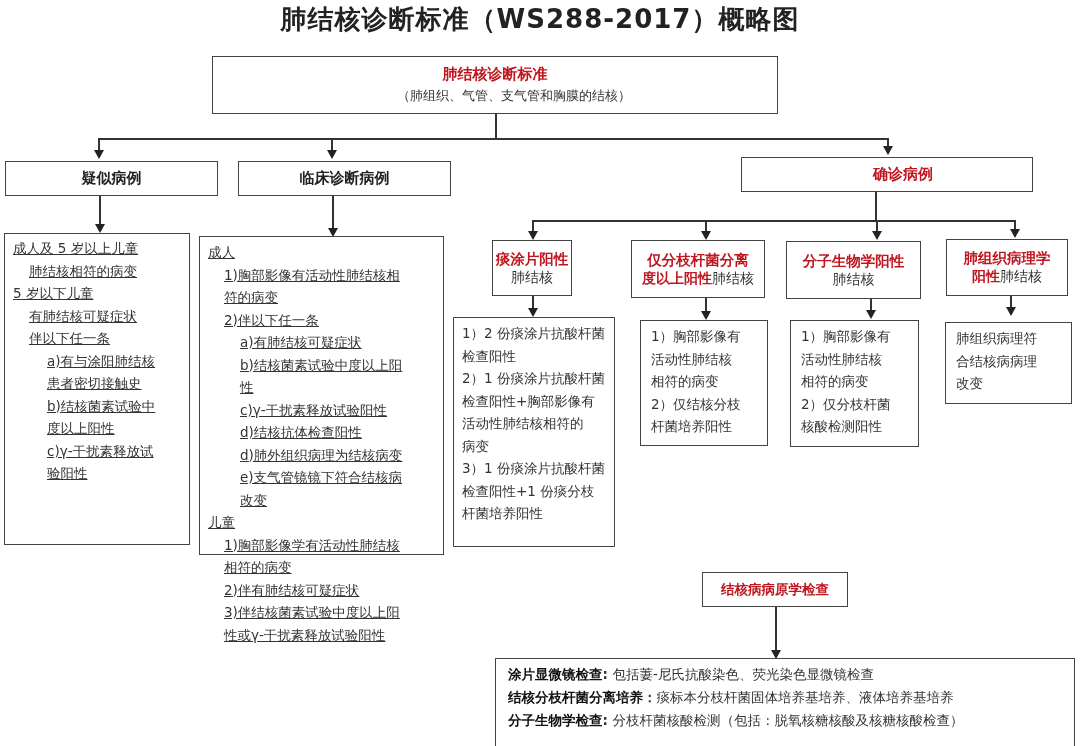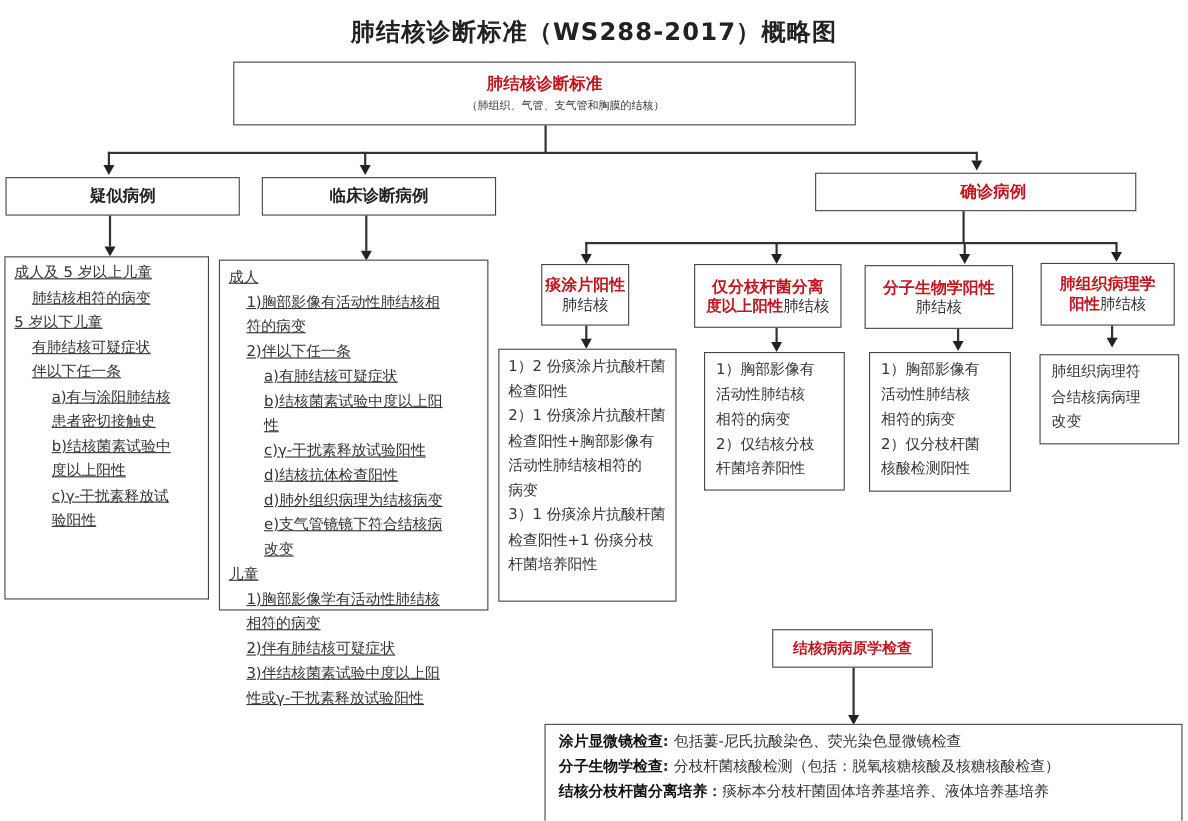--- a/index.html
+++ b/index.html
@@ -1,37 +1,37 @@
 <!DOCTYPE html>
 <html><head>
 <meta charset="utf-8">
 <style>
   html, body { margin:0; padding:0; background:#ffffff; }
   body { width:1080px; height:746px; position:relative; overflow:hidden;
          font-family: "DejaVu Sans", "Liberation Sans", sans-serif; color:#222; }
-  .title { position:absolute; left:0; top:14px; width:1080px; text-align:center;
-           font-size:22px; font-weight:bold; color:#222; letter-spacing:1px; }
+  .title { position:absolute; left:0; top:2px; width:1080px; text-align:center;
+           font-size:26px; font-weight:bold; color:#222; letter-spacing:1px; }
   .box { position:absolute; box-sizing:border-box; border:1.6px solid #444; background:#fff; }
   .center { display:flex; flex-direction:column; align-items:center; justify-content:center; text-align:center; }
   .red { color:#c0161f; font-weight:bold; }
   .hdr { font-size:15px; font-weight:bold; }
   .txt { font-size:13.5px; line-height:22.5px; color:#333; }
   .line { position:absolute; background:#333; }
   .arrow { position:absolute; width:0; height:0; border-left:5px solid transparent;
            border-right:5px solid transparent; border-top:9px solid #222; }
   .list-box { padding:6px 8px;text-decoration:underline; }
 </style>
 </head>
 <body>
 
 <div class="title">肺结核诊断标准（WS288-2017）概略图</div>
 
 <div class="box center" style="left:212px; top:56px; width:566px; height:58px;">
   <div class="red" style="font-size:15px;">肺结核诊断标准</div>
-  <div style="font-size:10px; color:#333; margin-top:3px;margin-left:38px;">（肺组织、气管、支气管和胸膜的结核）</div>
+  <div style="font-size:13px; color:#333; margin-top:3px;margin-left:38px;">（肺组织、气管、支气管和胸膜的结核）</div>
 </div>
 
 <div class="line" style="left:495px; top:114px; width:1.5px; height:26px;"></div>
 <div class="line" style="left:98px; top:138px; width:790px; height:1.5px;"></div>
 <div class="line" style="left:98px; top:138px; width:1.5px; height:12px;"></div>
 <div class="arrow" style="left:94px; top:150px;"></div>
 <div class="line" style="left:331px; top:138px; width:1.5px; height:12px;"></div>
 <div class="arrow" style="left:327px; top:150px;"></div>
 <div class="line" style="left:887px; top:138px; width:1.5px; height:8px;"></div>
 <div class="arrow" style="left:883px; top:146px;"></div>
@@ -157,15 +157,15 @@
   </div>
 
 <div class="box center" style="left:702px; top:572px; width:146px; height:35px;">
   <span class="red" style="font-size:13.5px;">结核病病原学检查</span>
 </div>
 <div class="line" style="left:775px; top:607px; width:1.5px; height:44px;"></div>
 <div class="arrow" style="left:771px; top:650px;"></div>
 
 <div class="box" style="left:495px; top:658px; width:580px; height:103px; padding:4px 12px; font-size:13.5px; line-height:23px; color:#333;" id="pathogen-list">
     <div style="white-space: nowrap;"><span style="font-weight: bold; color: rgb(17, 17, 17);">涂片显微镜检查</span><span style="font-weight: bold;">: </span><span>包括萋-尼氏抗酸染色、荧光染色显微镜检查</span></div>
+    <div style="white-space: nowrap;"><span style="font-weight: bold; color: rgb(17, 17, 17);">结核分枝杆菌分离培养</span><span style="font-weight: bold;">：</span><span>痰标本分枝杆菌固体培养基培养、液体培养基培养</span></div>
     <div style="white-space: nowrap;"><span style="font-weight: bold; color: rgb(17, 17, 17);">分子生物学检查</span><span style="font-weight: bold;">: </span><span>分枝杆菌核酸检测（包括：脱氧核糖核酸及核糖核酸检查）</span></div>
-    <div style="white-space: nowrap;"><span style="font-weight: bold; color: rgb(17, 17, 17);">结核分枝杆菌分离培养</span><span style="font-weight: bold;">：</span><span>痰标本分枝杆菌固体培养基培养、液体培养基培养</span></div>
   </div>
 
 </body></html>

